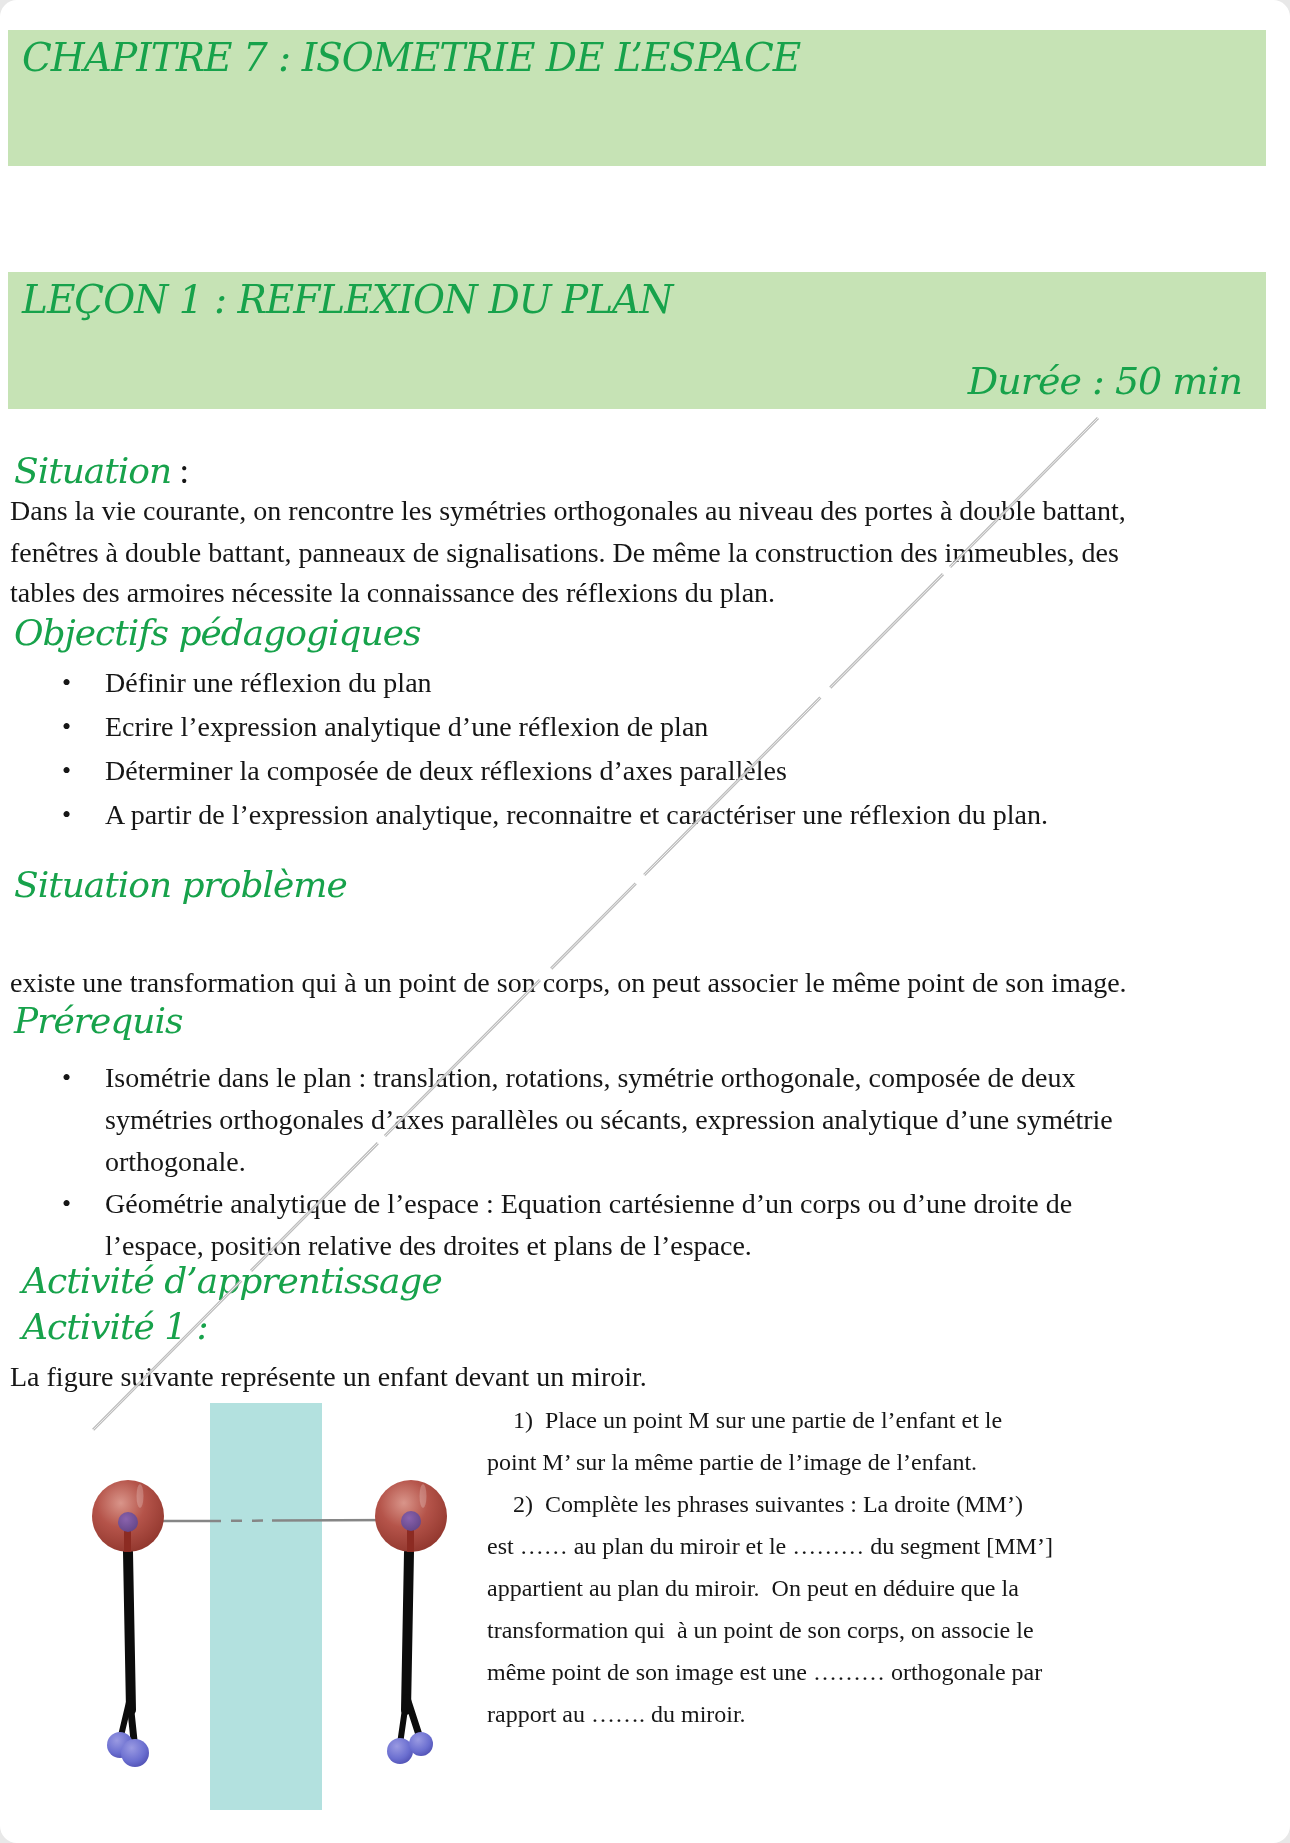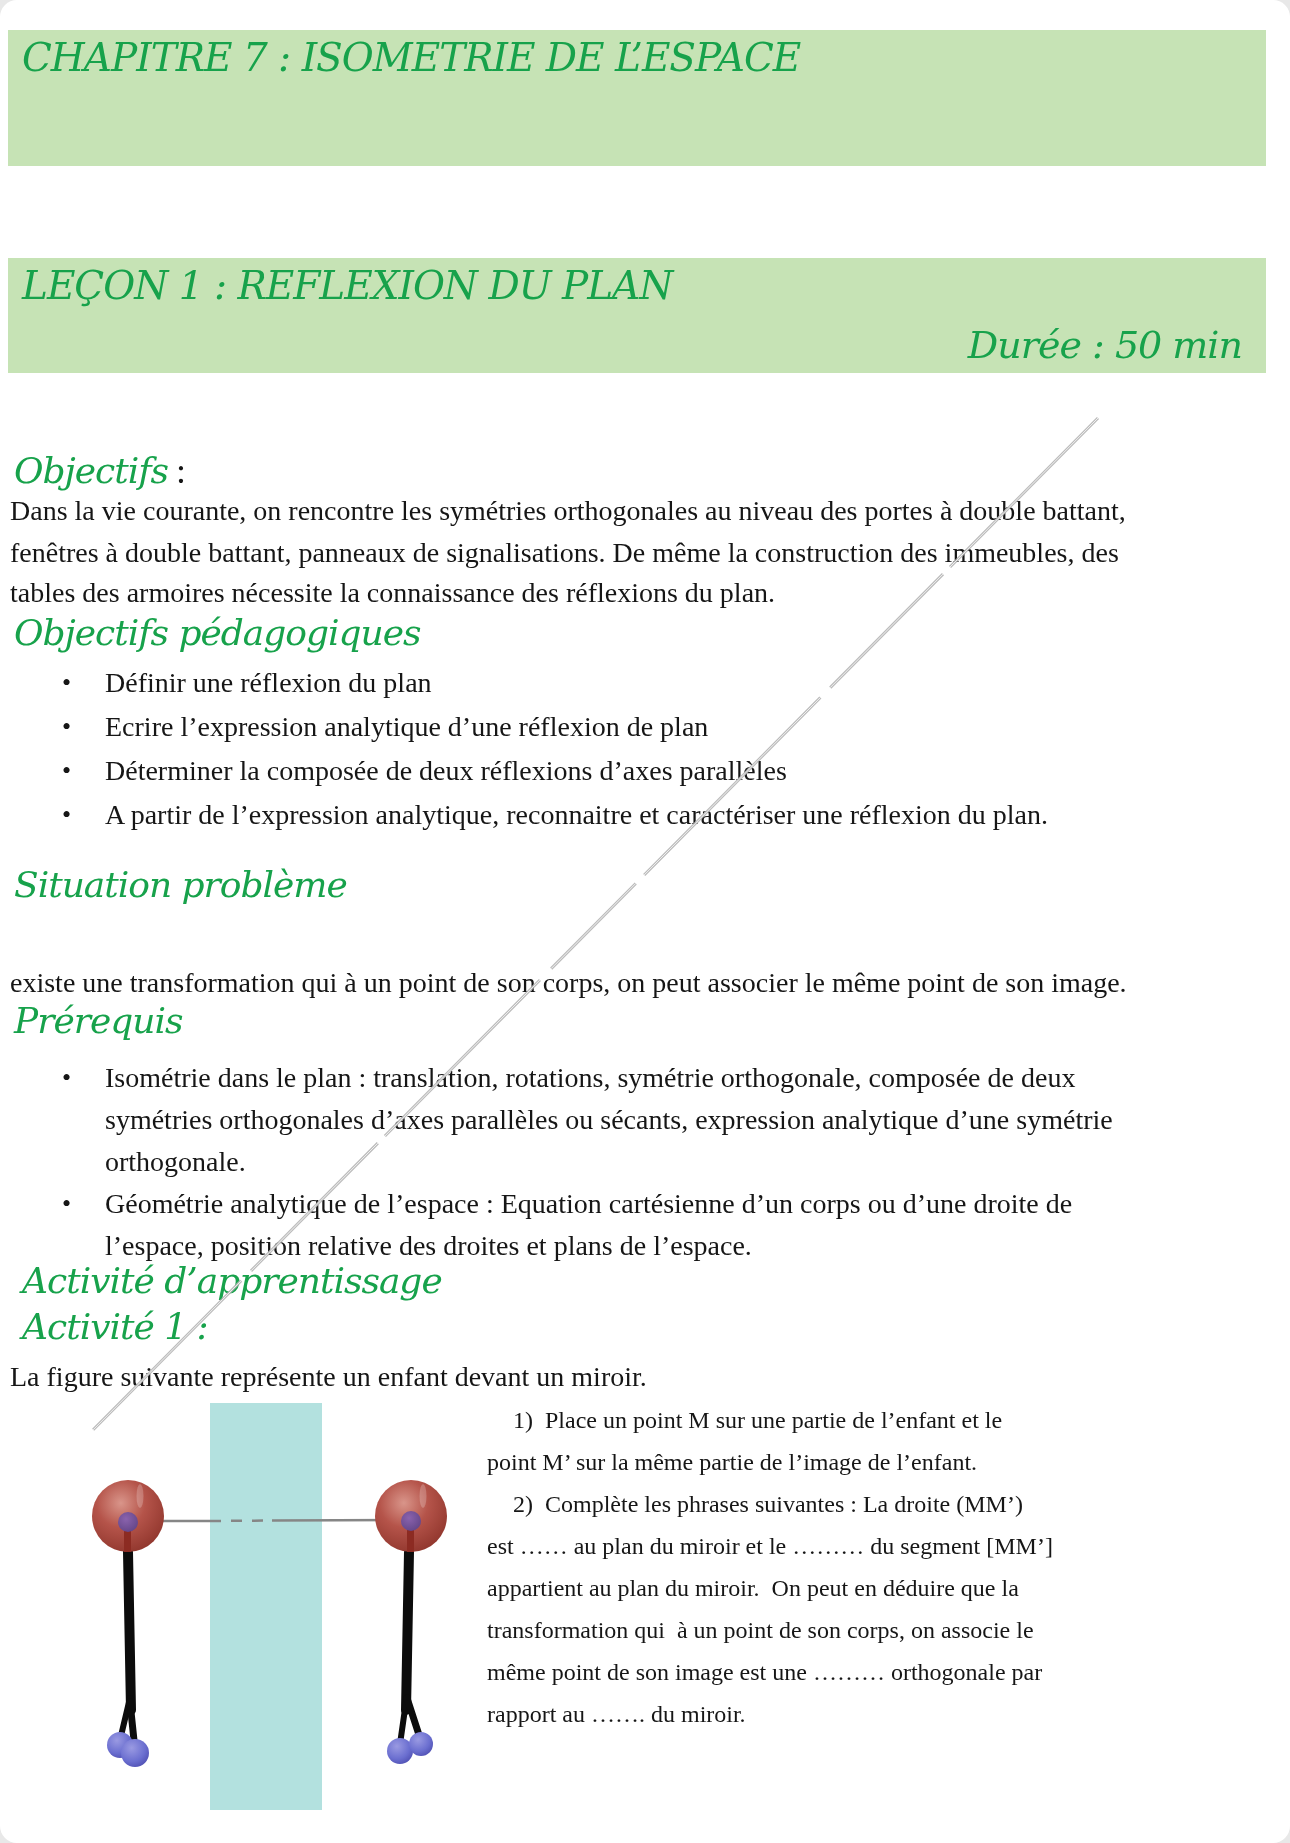--- a/index.html
+++ b/index.html
@@ -4,21 +4,21 @@
 <style>
   html,body{margin:0;padding:0;background:#e8e8e8;}
   .page{
     position:relative;width:1290px;height:1843px;background:#ffffff;
     font-family:"Liberation Serif",serif;color:#161616;overflow:hidden;
     margin:0 auto;
     border-radius:17px;
   }
   .banner{position:absolute;left:8px;width:1258px;background:#c6e3b5;z-index:1;}
   .banner1{top:30px;height:136px;}
-  .banner2{top:258px;height:115px;}
+  .banner2{top:272px;height:137px;}
   .script{
     font-family:"DejaVu Serif",serif;font-style:italic;color:#17a24b;
     letter-spacing:-1px;white-space:nowrap;
   }
   .banner-title{position:absolute;left:14px;top:5px;font-size:39px;}
   .banner-duration{position:absolute;right:24px;bottom:6px;font-size:38px;margin-top:8px;}
   .heading{position:absolute;left:14px;font-size:36px;z-index:2;}
   .heading .black-colon{color:#161616;font-style:normal;font-family:"Liberation Serif",serif;}
   .bline{position:absolute;left:10px;font-size:28px;line-height:1.2;white-space:nowrap;z-index:2;}
   .brow{position:absolute;left:62px;font-size:28px;white-space:nowrap;z-index:2;}
@@ -40,21 +40,21 @@
   <div class="banner banner1">
     <div class="script banner-title">CHAPITRE 7 : ISOMETRIE DE L’ESPACE</div>
   </div>
 
   <div class="banner banner2">
     <div class="script banner-title">LEÇON 1 : REFLEXION DU PLAN</div>
     <div class="script banner-duration">Durée : 50 min</div>
   </div>
 
   <div class="heading script" style="top:450px">
-    <span>Objectifs</span><span class="black-colon"> :</span>
+    <span>Situation</span><span class="black-colon"> :</span>
   </div>
   <div class="bline" style="top:494px">Dans la vie courante, on rencontre les symétries orthogonales au niveau des portes à double battant,</div>
   <div class="bline" style="top:536px">fenêtres à double battant, panneaux de signalisations. De même la construction des immeubles, des</div>
   <div class="bline" style="top:576px">tables des armoires nécessite la connaissance des réflexions du plan.</div>
 
   <div class="heading script" style="top:612px">Objectifs pédagogiques</div>
   <div class="brow" style="top:666px">
     <span class="dot">•</span><span class="t">Définir une réflexion du plan</span>
   </div>
   <div class="brow" style="top:710px">

